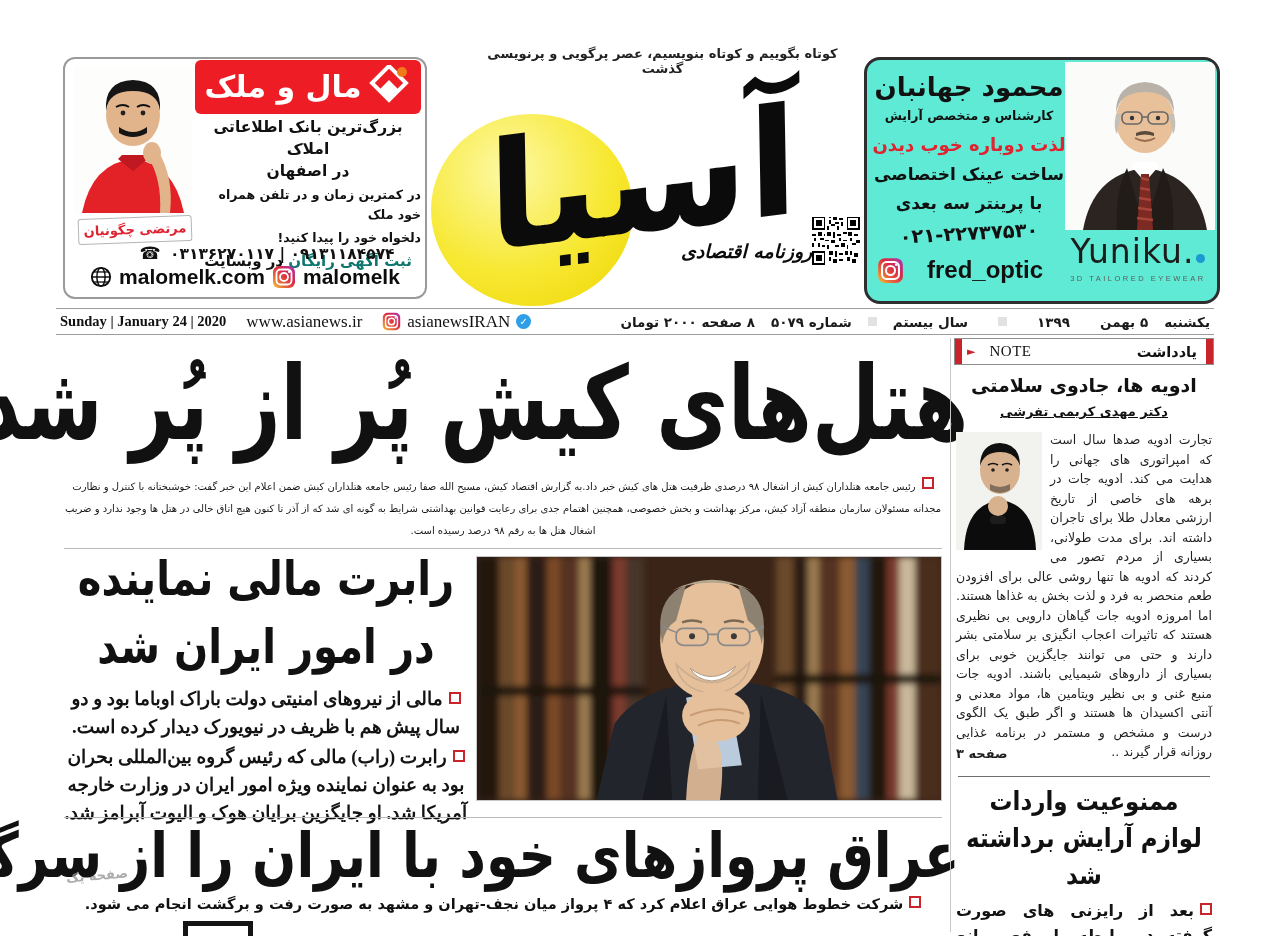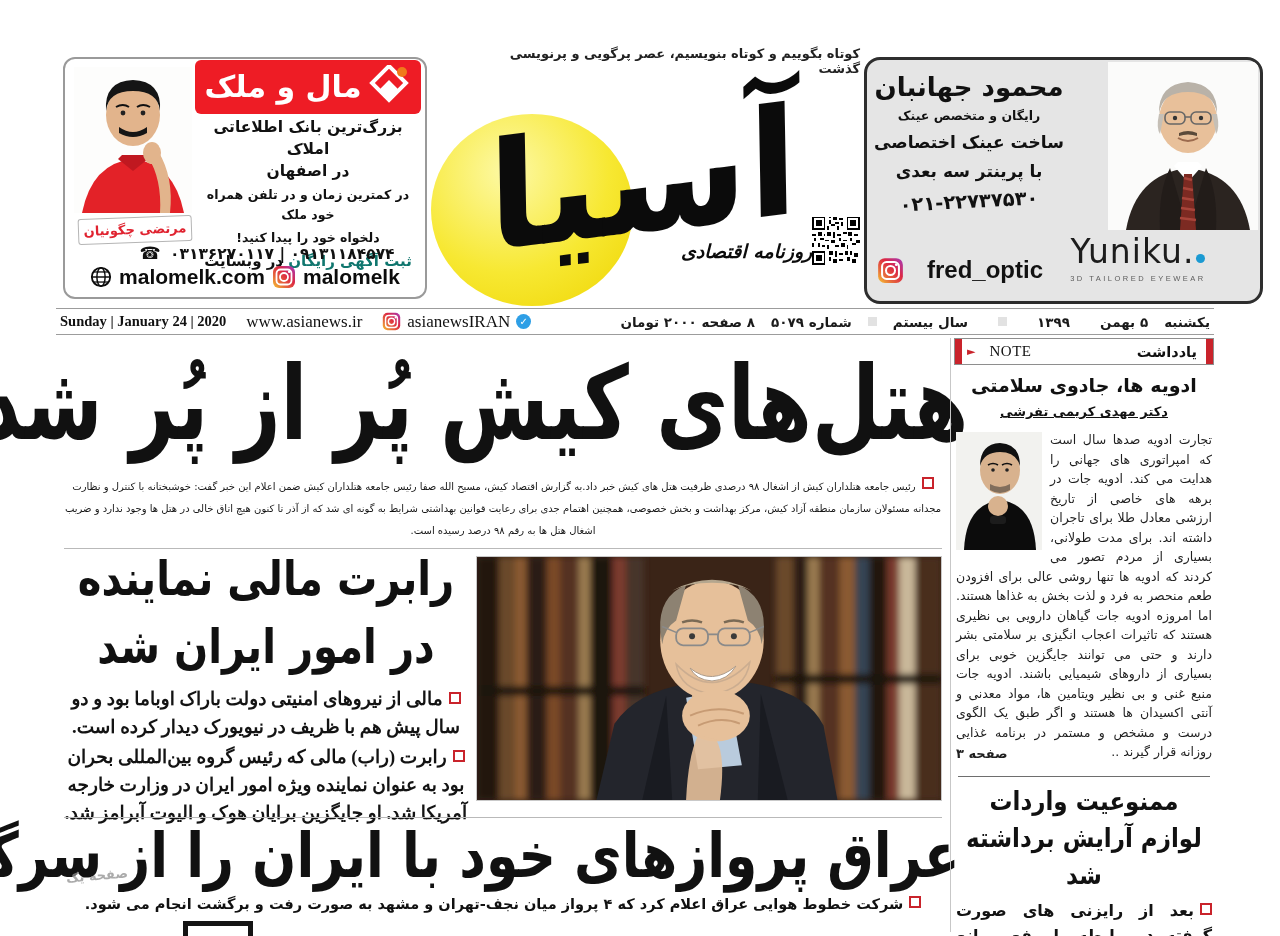--- a/index.html
+++ b/index.html
@@ -12,40 +12,40 @@
   .ad-left{position:absolute;left:63px;top:57px;width:360px;height:238px;border:2px solid #9a9a9a;border-radius:12px;background:#fff;}
   .ml-photo{position:absolute;left:9px;top:8px;width:118px;height:146px;overflow:hidden;}
   .ml-caption{position:absolute;left:13px;top:158px;width:112px;height:24px;border:1.5px solid #b5b5b5;border-radius:3px;
               color:#e02330;font-weight:bold;font-size:13px;line-height:24px;text-align:center;transform:rotate(-2deg);}
   .ml-banner{position:absolute;left:130px;top:1px;width:226px;height:54px;background:#ee1c25;border-radius:6px;
              display:flex;align-items:center;justify-content:center;gap:8px;}
   .ml-brand{color:#fff;font-weight:bold;font-size:30px;line-height:54px;}
   .ml-col{position:absolute;left:130px;top:57px;width:226px;text-align:center;}
   .ml-l1{font-weight:bold;font-size:15.5px;line-height:22px;}
   .ml-l2{font-weight:bold;font-size:15.5px;line-height:22px;}
-  .ml-l3{font-size:12.5px;font-weight:600;line-height:20px;margin-top:3px;}
+  .ml-l3{font-size:12.5px;font-weight:600;line-height:20px;margin-top:3px;text-align:right;}
   .ml-cta{font-size:15px;font-weight:bold;margin-top:4px;}
   .ml-cta .red{color:#0f766e;}
   .ml-phone{position:absolute;left:50px;top:184px;width:304px;text-align:center;font-weight:bold;font-size:15.5px;}
   .ml-phone .ph-ic{font-size:17px;margin-right:4px;}
   .ml-web{position:absolute;left:6px;top:206px;width:348px;display:flex;align-items:center;justify-content:center;gap:7px;
           font-family:"Liberation Sans",sans-serif;font-weight:bold;font-size:21px;color:#0c0c0c;}
 
   
   .masthead{position:absolute;left:423px;top:40px;width:441px;height:266px;}
-  .slogan{position:absolute;right:4px;top:6px;width:395px;font-size:13px;font-weight:600;color:#222;}
+  .slogan{position:absolute;right:4px;top:6px;width:395px;text-align:center;font-size:13px;font-weight:600;color:#222;}
   .sun{position:absolute;left:8px;top:74px;width:202px;height:192px;border-radius:50%;
        background:radial-gradient(circle at 38% 30%,#fdf9a6 0%,#f7e832 55%,#eed400 100%);}
   .callig{position:absolute;left:10px;top:18px;width:420px;height:250px;font-size:148px;line-height:245px;
           font-weight:bold;text-align:center;color:#0b0b0b;transform:rotate(-7deg) skewX(-6deg);letter-spacing:-6px;}
   .logo-sub{position:absolute;left:258px;top:200px;font-size:19px;font-weight:bold;font-style:italic;color:#0b0b0b;}
   .qr{position:absolute;left:389px;top:172px;width:48px;height:57px;}
 
   
-  .ad-right{position:absolute;left:864px;top:57px;width:350px;height:241px;border:3px solid #2e2e2e;border-radius:16px;background:#e5e5e5;overflow:hidden;padding-left:43px;}
+  .ad-right{position:absolute;left:864px;top:57px;width:350px;height:241px;border:3px solid #2e2e2e;border-radius:16px;background:#5eead4;overflow:hidden;}
   .yk-photo{position:absolute;right:2px;top:2px;width:150px;height:168px;}
   .yk-col{position:absolute;left:4px;top:10px;width:196px;text-align:center;}
   .yk-name{font-weight:bold;font-size:26px;line-height:34px;}
   .yk-title{font-weight:bold;font-size:12.5px;line-height:20px;margin-top:2px;}
   .yk-tag{color:#e02330;font-weight:bold;font-size:18px;line-height:26px;margin-top:6px;}
   .yk-l{font-weight:bold;font-size:17px;line-height:26px;margin-top:3px;}
   .yk-phone{font-weight:bold;font-size:19.5px;margin-top:6px;transform:rotate(-3deg);}
   .yk-ig{position:absolute;left:10px;top:196px;display:flex;align-items:center;gap:23px;
          font-family:"Liberation Sans",sans-serif;font-size:24px;font-weight:600;color:#111;}
   .yk-brand{position:absolute;left:196px;top:172px;width:150px;text-align:center;
@@ -221,21 +221,22 @@
         <rect x="83" y="50" width="20" height="12" rx="5" fill="none" stroke="#666" stroke-width="1.6"></rect>
         <line x1="77" y1="55" x2="83" y2="55" stroke="#666" stroke-width="1.6"></line>
         <circle cx="67" cy="56" r="2.2" fill="#333"></circle>
           <circle cx="93" cy="56" r="2.2" fill="#333"></circle>
         <path d="M70 76 Q80 82 90 76" stroke="#9c6b4e" stroke-width="2" fill="none"></path>
         <path d="M71 71 Q80 67 89 71 L89 74 Q80 71 71 74 Z" fill="#5a4a3a"></path>
       </svg>
     </div>
     <div class="yk-col rtl">
       <div class="yk-name">محمود جهانبان</div>
-      <div class="yk-title">رایگان و متخصص عینک</div>
+      <div class="yk-title">کارشناس و متخصص آرایش</div>
+      <div class="yk-tag">لذت دوباره خوب دیدن</div>
       <div class="yk-l">ساخت عینک اختصاصی</div>
       <div class="yk-l">با پرینتر سه بعدی</div>
       <div class="yk-phone" dir="ltr">۰۲۱-۲۲۷۳۷۵۳۰</div>
     </div>
     <div class="yk-ig">
       <svg width="27" height="27">
           <use href="#igicon"></use>
         </svg>
       <span>fred_optic</span>
     </div>

